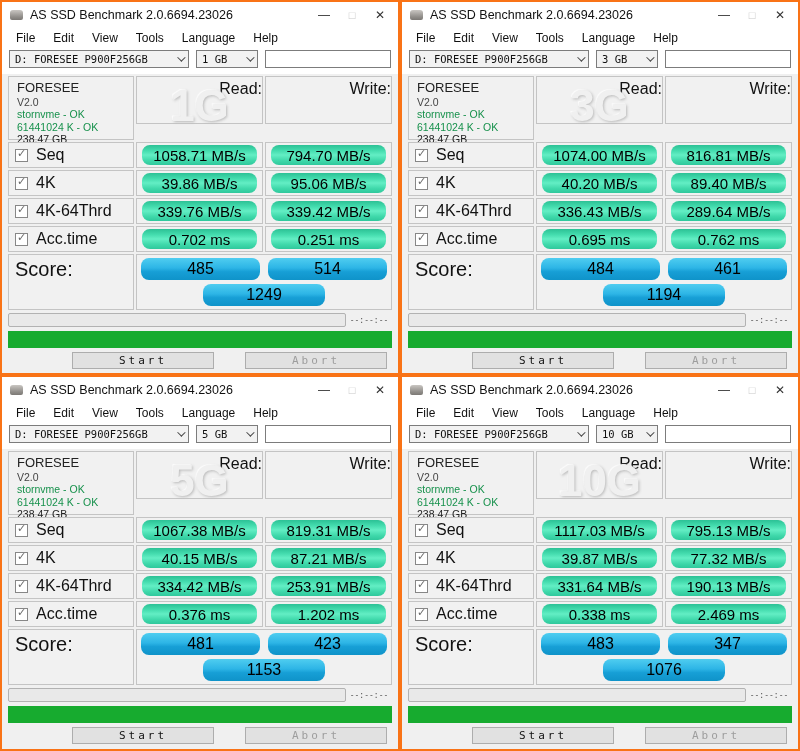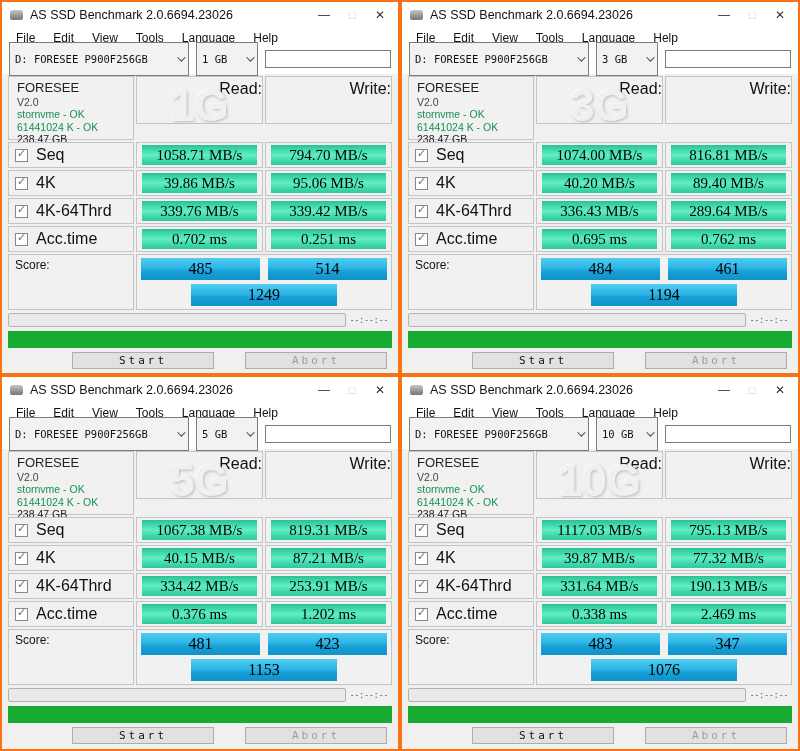--- a/index.html
+++ b/index.html
@@ -16,21 +16,21 @@
   .ctrl { width:28px; text-align:center; color:#333; font-size:12px; cursor:default; }
   .ctrl.max { color:#c9c9c9; font-size:11px; }
   .ctrl.close { font-size:12px; }
 
   
   .menubar { height:20px; background:#fff; display:flex; align-items:center; padding-left:5px; flex:none; }
   .menuitem { font-size:12px; color:#111; padding:0 9px; }
 
   
   .toolbar { height:26px; background:#fff; display:flex; align-items:center; padding:0 7px 4px 7px; gap:7px; flex:none; }
-  .combo { height:18px; border:1px solid #7c7c7c; background:#f2f2f2; display:flex; align-items:center; justify-content:space-between; padding:16px 5px; font-family:"DejaVu Sans Mono", monospace; font-size:10.5px; color:#111; }
+  .combo { height:18px; border:1px solid #7c7c7c; background:#f2f2f2; display:flex; align-items:center; justify-content:space-between; padding:0 5px; font-family:"DejaVu Sans Mono", monospace; font-size:10.5px; color:#111; }
   .combo.drive { width:180px; }
   .combo.size { width:62px; }
   .chev { width:6px; height:6px; border-right:1px solid #444; border-bottom:1px solid #444; transform:rotate(45deg) translateY(-2px); flex:none; }
   .blankfield { flex:1; height:18px; border:1px solid #7c7c7c; background:#fff; }
 
   
   .content { flex:1; padding:2px 6px 0 6px; display:flex; flex-direction:column; }
   .grid { display:grid; grid-template-columns:126px 127px 127px; grid-auto-rows:auto; gap:2px; }
   .cell { background:#f1f1f1; border:1px solid #c4c4c4; }
 
@@ -41,30 +41,30 @@
   .capline { font-size:10.5px; color:#222; }
 
   .headcell { height:48px; position:relative; padding:3px 0 0 9px; font-size:16px; color:#111; overflow:visible;text-align:right; }
   .watermark { position:absolute; left:50%; bottom:-8px; transform:translateX(-50%); font-size:44px; font-weight:bold; color:#f0f0f0; text-shadow:1px 1px 3px #b9b9b9, -1px -1px 1px #fff; z-index:1; pointer-events:none; white-space:nowrap;margin-top:29px; }
 
   .labelcell { height:26px; display:flex; align-items:center; padding-left:6px; font-size:16px; color:#111; }
   .cb { width:13px; height:13px; border:1px solid #878787; background:#fff; margin-right:8px; position:relative; flex:none; }
   .cb .mark { position:absolute; top:-3px; left:1px; font-size:11px; color:#6a6a6a; }
 
   .valcell { height:26px; display:flex; }
-  .pill { flex:1; margin:2px 5px; border-radius:0; display:flex; align-items:center; justify-content:center; font-size:15px; color:#000;font-family:Liberation Serif, serif; }
+  .pill { flex:1; margin:2px 5px; border-radius:8px; display:flex; align-items:center; justify-content:center; font-size:15px; color:#000; }
   .pill.green { background:linear-gradient(180deg,#2cc195 0%,#44dcae 28%,#63eec4 50%,#3fd8aa 78%,#2fc89c 100%); }
   .pill.blue { background:linear-gradient(180deg,#4fcdf0 0%,#2db5e6 45%,#179fd6 62%,#0f93c9 100%); }
 
-  .scorelabel { height:56px; padding:3px 0 0 6px; font-size:12px; color:#111; }
+  .scorelabel { height:56px; padding:3px 0 0 6px; font-size:20px; color:#111; }
   .scorecell { height:56px; grid-column:span 2; padding:2px 0; display:flex; flex-direction:column; justify-content:space-between; overflow:visible; }
   .srow { display:flex; height:24px; }
   .srow .pill { margin:1px 4px; font-size:16px; }
   .srow.total { justify-content:center; }
-  .srow.total .pill { flex:none; width:146px; }
+  .srow.total .pill { flex:none; width:122px; }
 
   .progressrow { display:flex; align-items:center; margin-top:3px; flex:none; }
   .pbar { flex:1; height:14px; border:1px solid #b2b2b2; background:#e9e9e9; border-radius:2px; }
   .eta { width:46px; text-align:center; font-family:"DejaVu Sans Mono", monospace; font-size:8px; color:#555; }
 
   .greenbar { height:17px; background:#17ab2f; margin-top:4px; flex:none; }
 
   .buttons { display:flex; margin-top:4px; flex:none; }
   .btn { height:17px; width:142px; background:#e1e1e1; border:1px solid #adadad; font-family:"DejaVu Sans Mono", monospace; font-size:11px; letter-spacing:3px; color:#111; text-align:center; line-height:15px; }
   .btn.start { margin-left:64px; }

